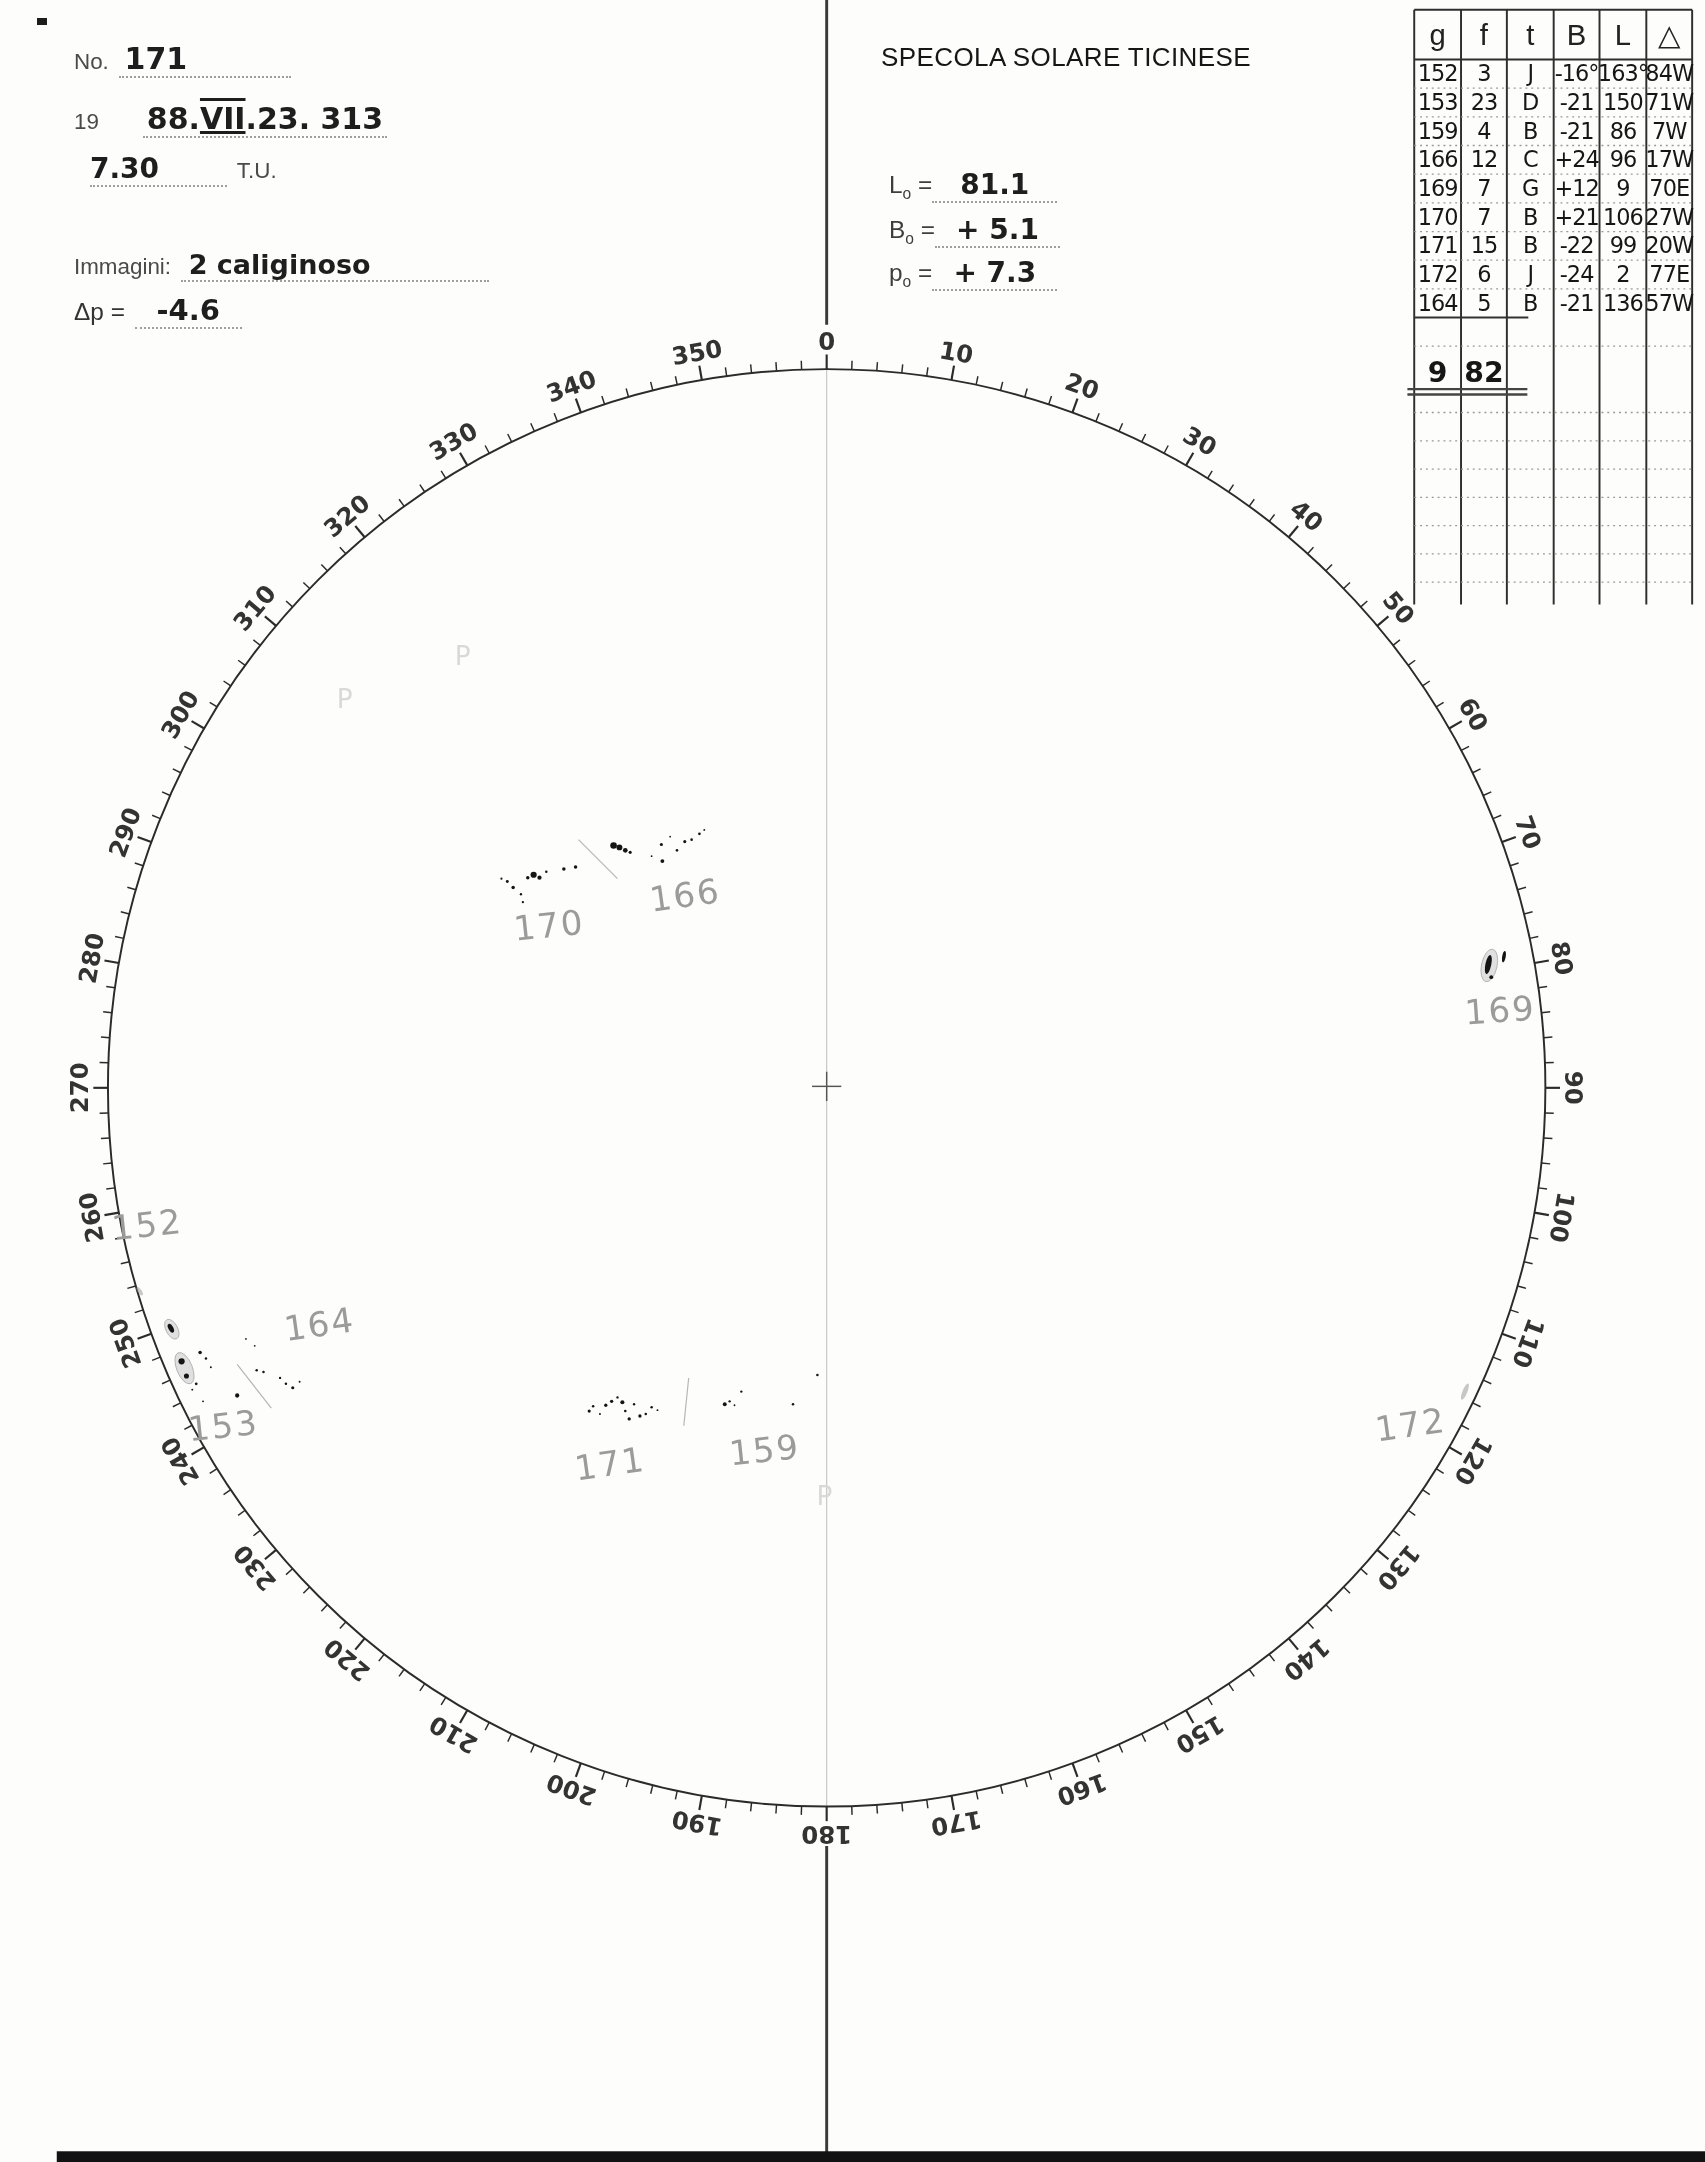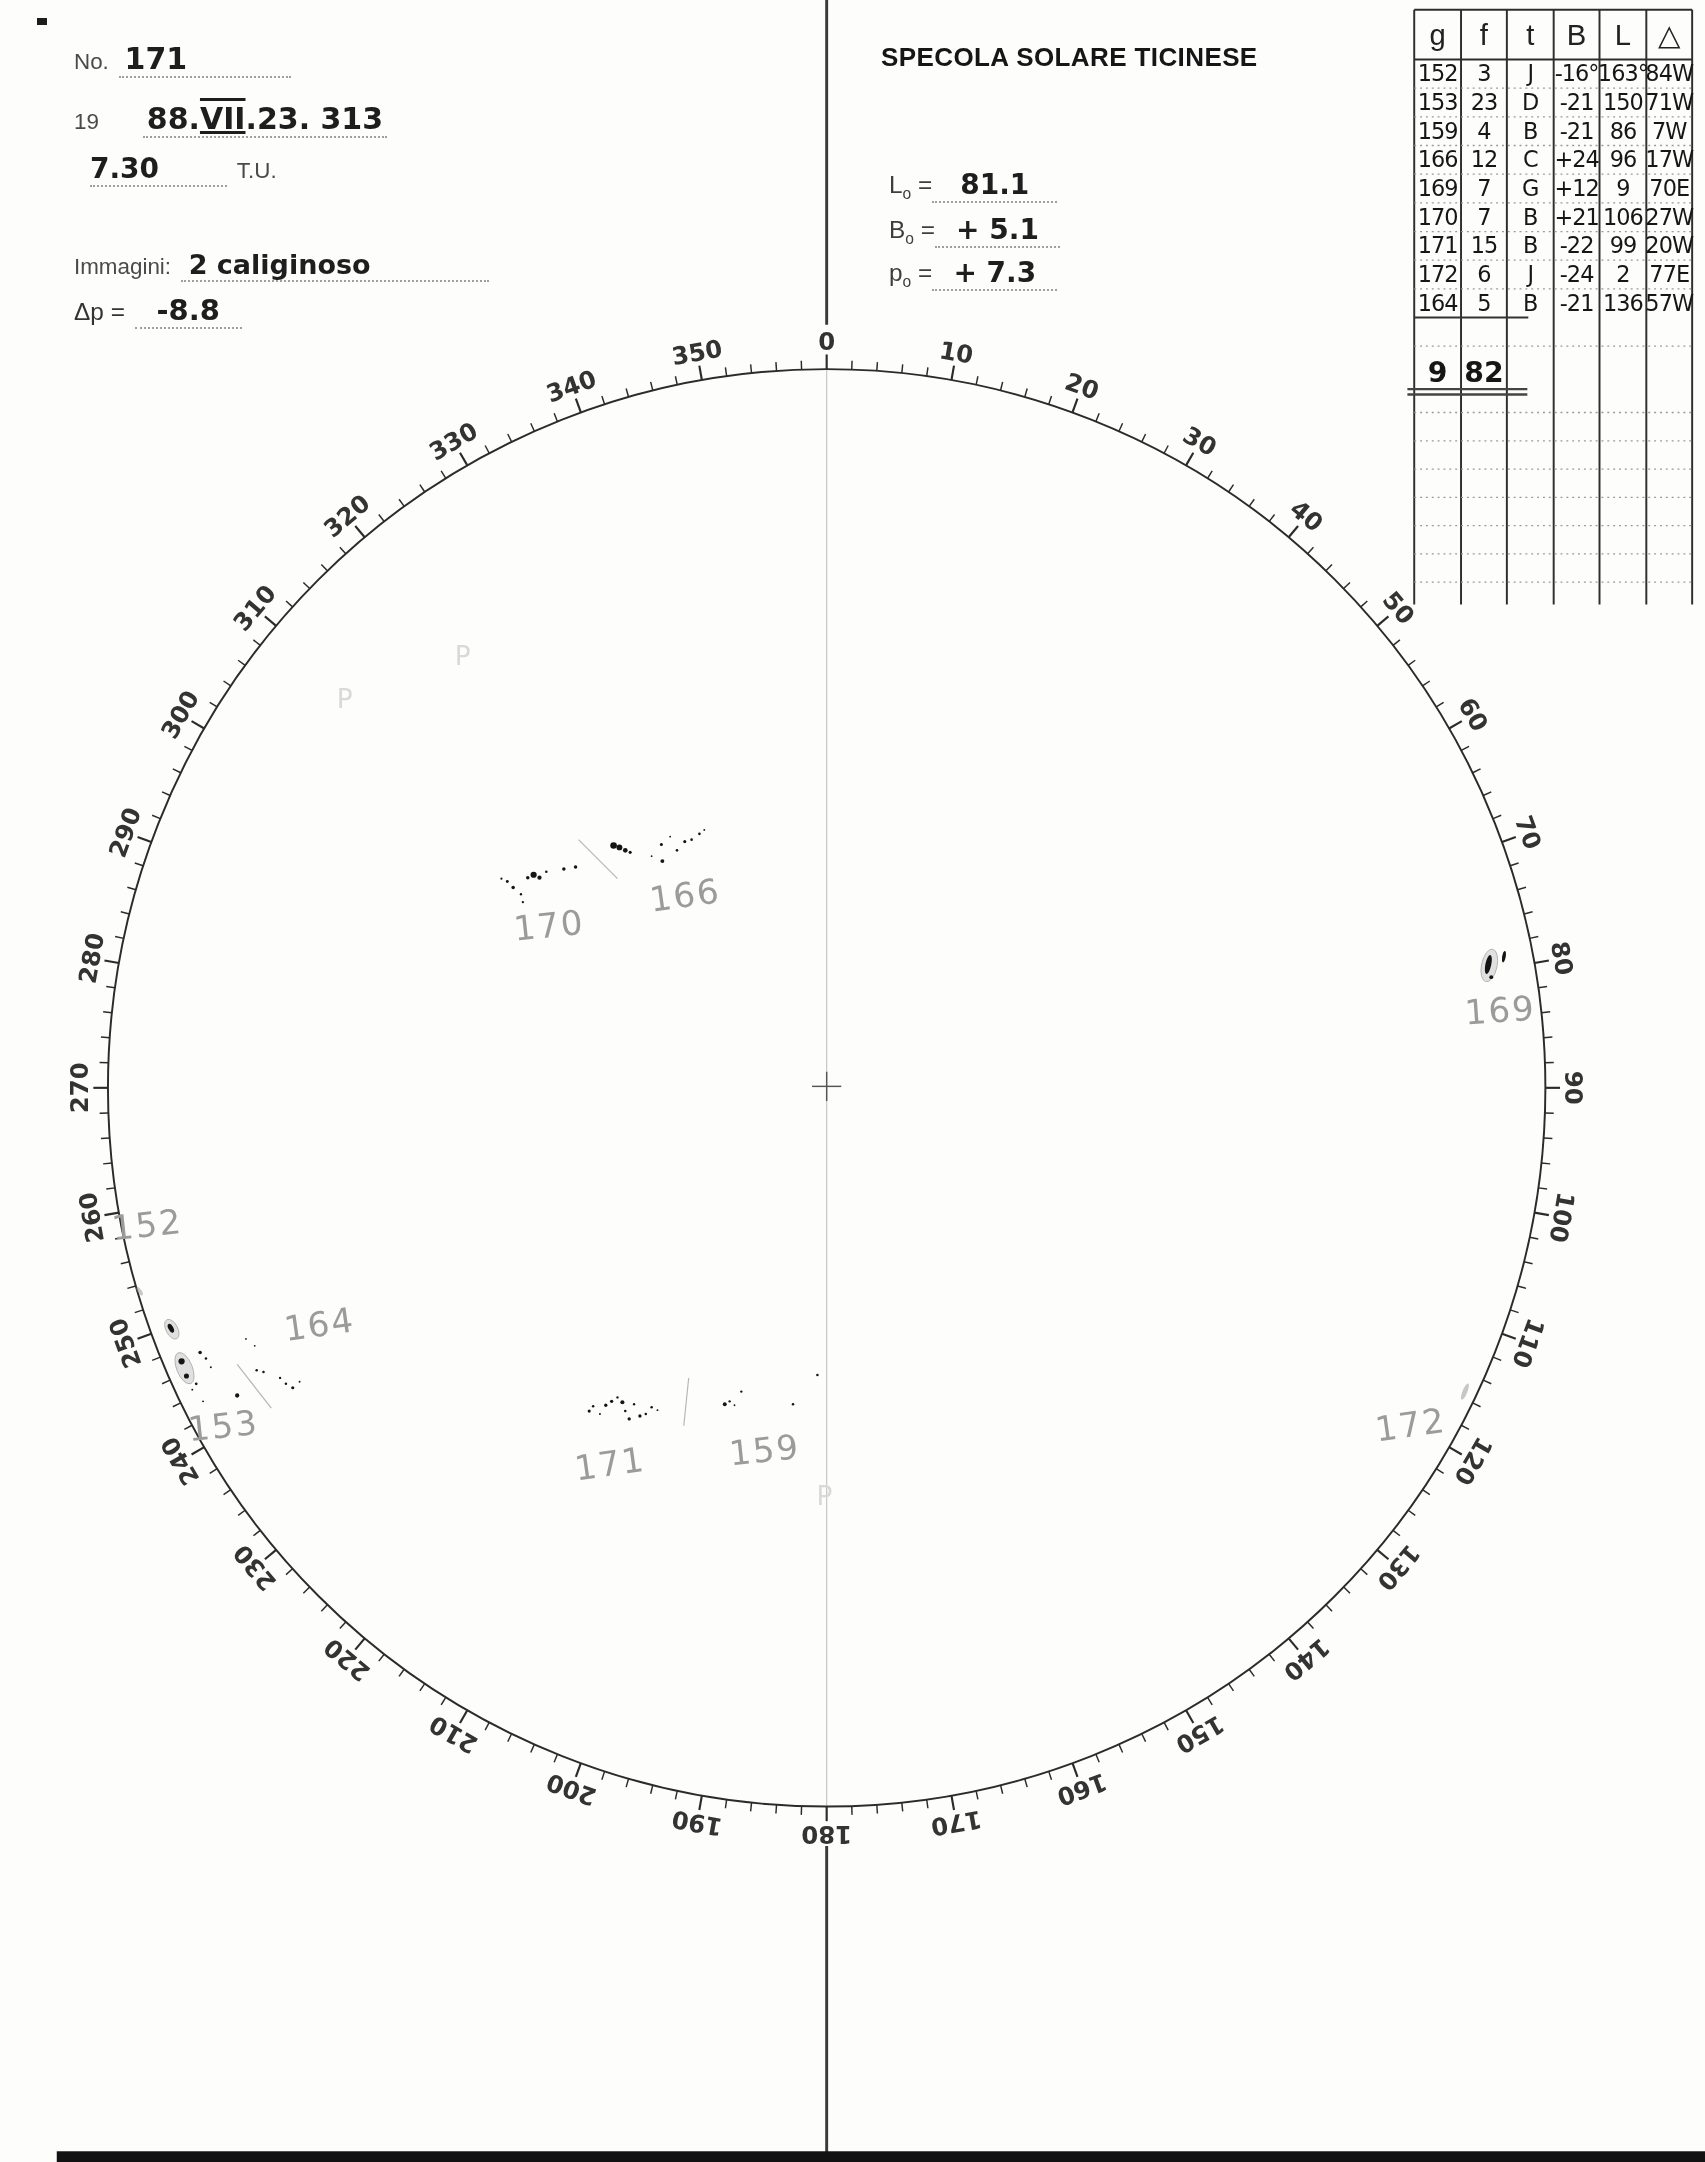--- a/index.html
+++ b/index.html
@@ -4,21 +4,21 @@
 <style>
   html,body{margin:0;padding:0;background:#e8e8e8;}
   .page{position:relative;width:1706px;height:2162px;background:#fdfdfc;overflow:hidden;
         font-family:"Liberation Sans",sans-serif;}
   .printed{font-family:"Liberation Sans",sans-serif;color:#4a4a4a;font-size:22.4px;}
   .hand{font-family:"DejaVu Sans",sans-serif;font-weight:600;color:#1e1e1e;}
   .dotted{border-bottom:2px dotted #9f9f9f;}
   .row{position:absolute;display:flex;align-items:baseline;gap:9.8px;white-space:nowrap;}
   .roman{text-decoration:overline underline;margin-top:24px;}
   .title-block{position:absolute;left:881px;top:35px;}
-  .title-block div{font-size:26px;font-weight:bold;color:#161616;letter-spacing:0.4px;
+  .title-block div{font-size:26px;font-weight:normal;color:#161616;letter-spacing:0.4px;
         line-height:44px;font-family:"Liberation Sans",sans-serif;}
   .eph-row{position:absolute;display:flex;align-items:flex-end;gap:0;}
   .eph-label{font-size:24.4px;color:#3e3e3e;}
   .eph-label sub{font-size:15.6px;}
   .eph-value{font-size:28px;min-width:125px;text-align:center;}
   .artifact{position:absolute;left:37px;top:17.6px;width:9.8px;height:7.8px;background:#1c1c1c;}
   svg{position:absolute;left:0;top:0;}
 </style>
 </head>
 <body>
@@ -43,21 +43,21 @@
   </div>
 
 
   <div class="row" style="left:74px;top:249px;">
     <span class="printed">Immagini:</span>
     <span class="hand dotted" style="font-size:27px;min-width:293px;padding:0 7.8px;">2  caliginoso</span>
   </div>
 
   <div class="row" style="left:74px;top:293px;">
     <span class="printed" style="font-size:24.4px;color:#333;">Δp =</span>
-    <span class="hand dotted" style="font-size:29px;min-width:107px;text-align:center;">-8.8</span>
+    <span class="hand dotted" style="font-size:29px;min-width:107px;text-align:center;">-4.6</span>
   </div>
 
   <div class="title-block">
     <div>SPECOLA SOLARE TICINESE</div>
   </div>
 
   <div class="eph-row" style="left:889px;top:168px;">
     <span class="eph-label"><span>L</span><sub>o</sub> <span>=</span></span>
     <span class="hand dotted eph-value">81.1</span>
   </div>

